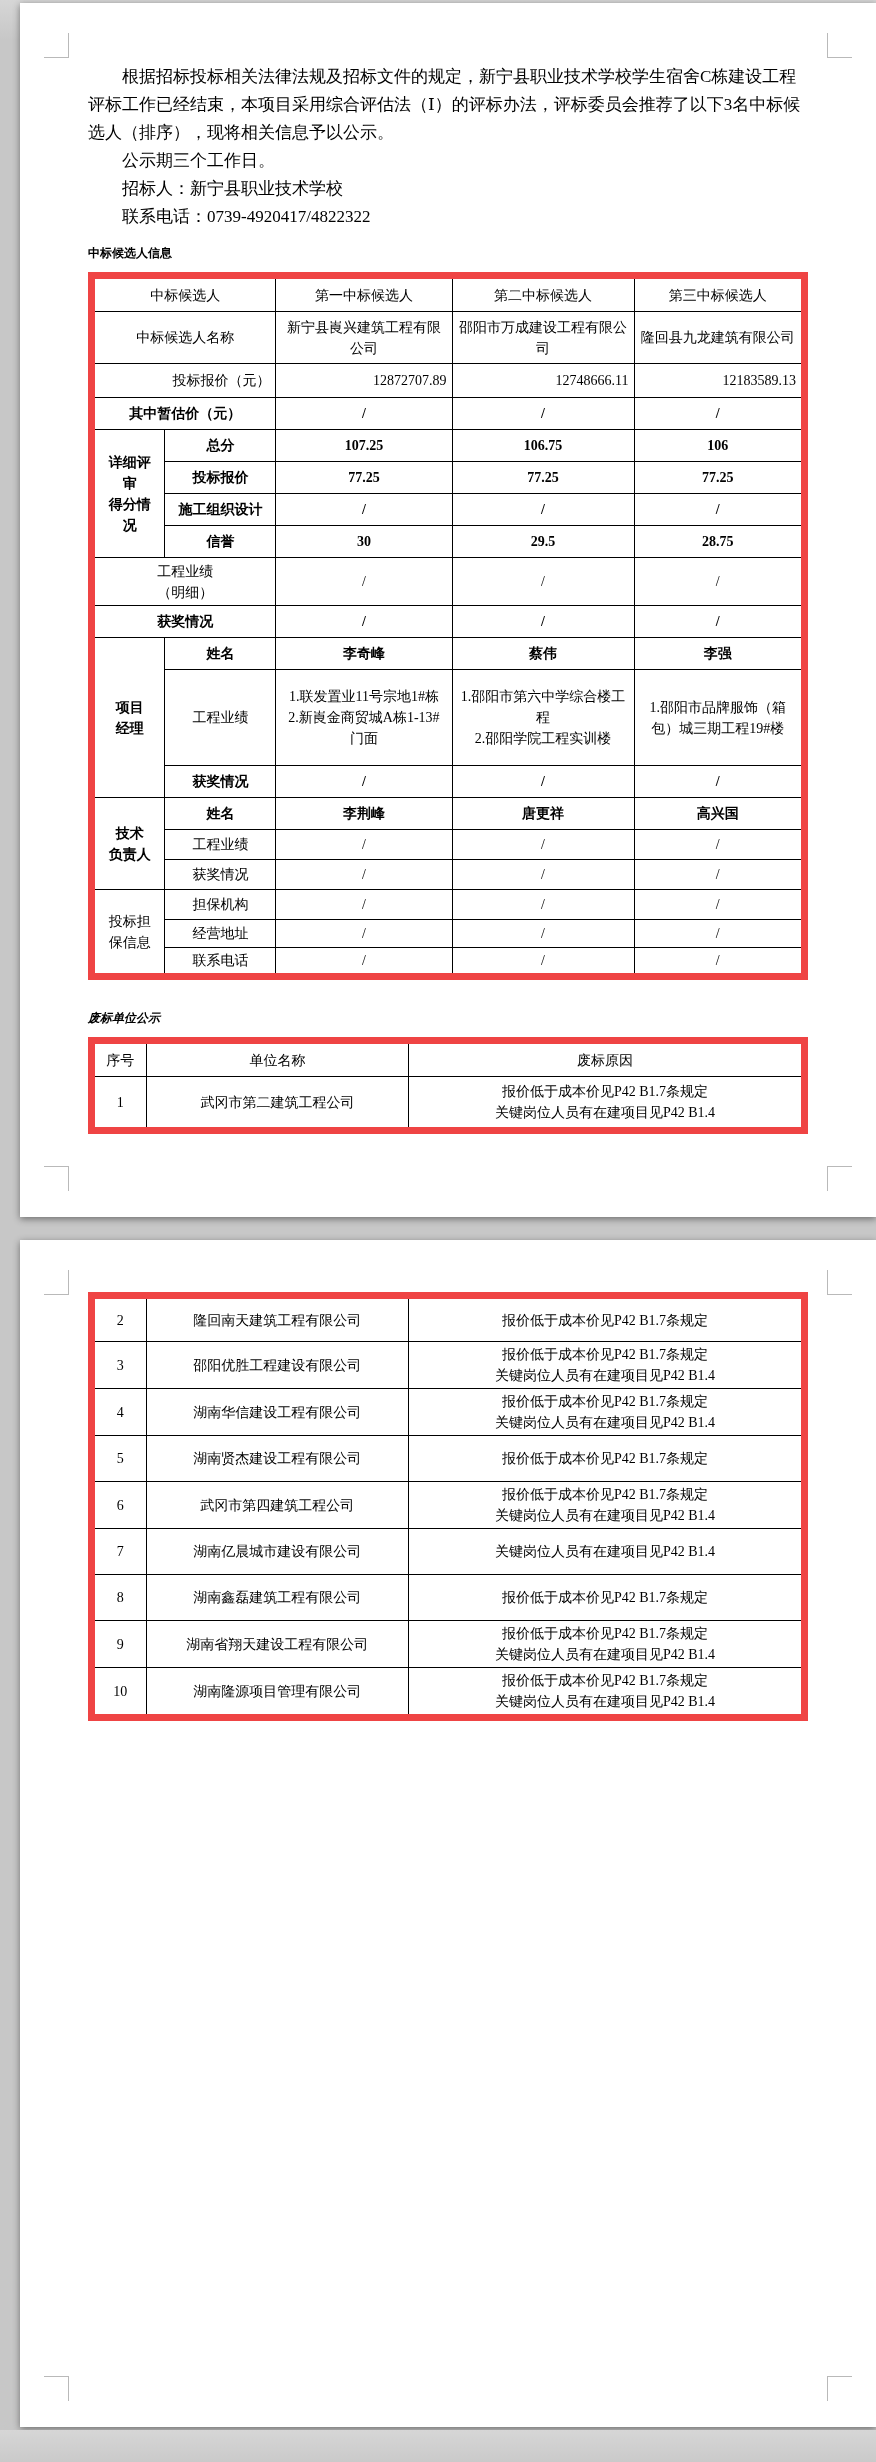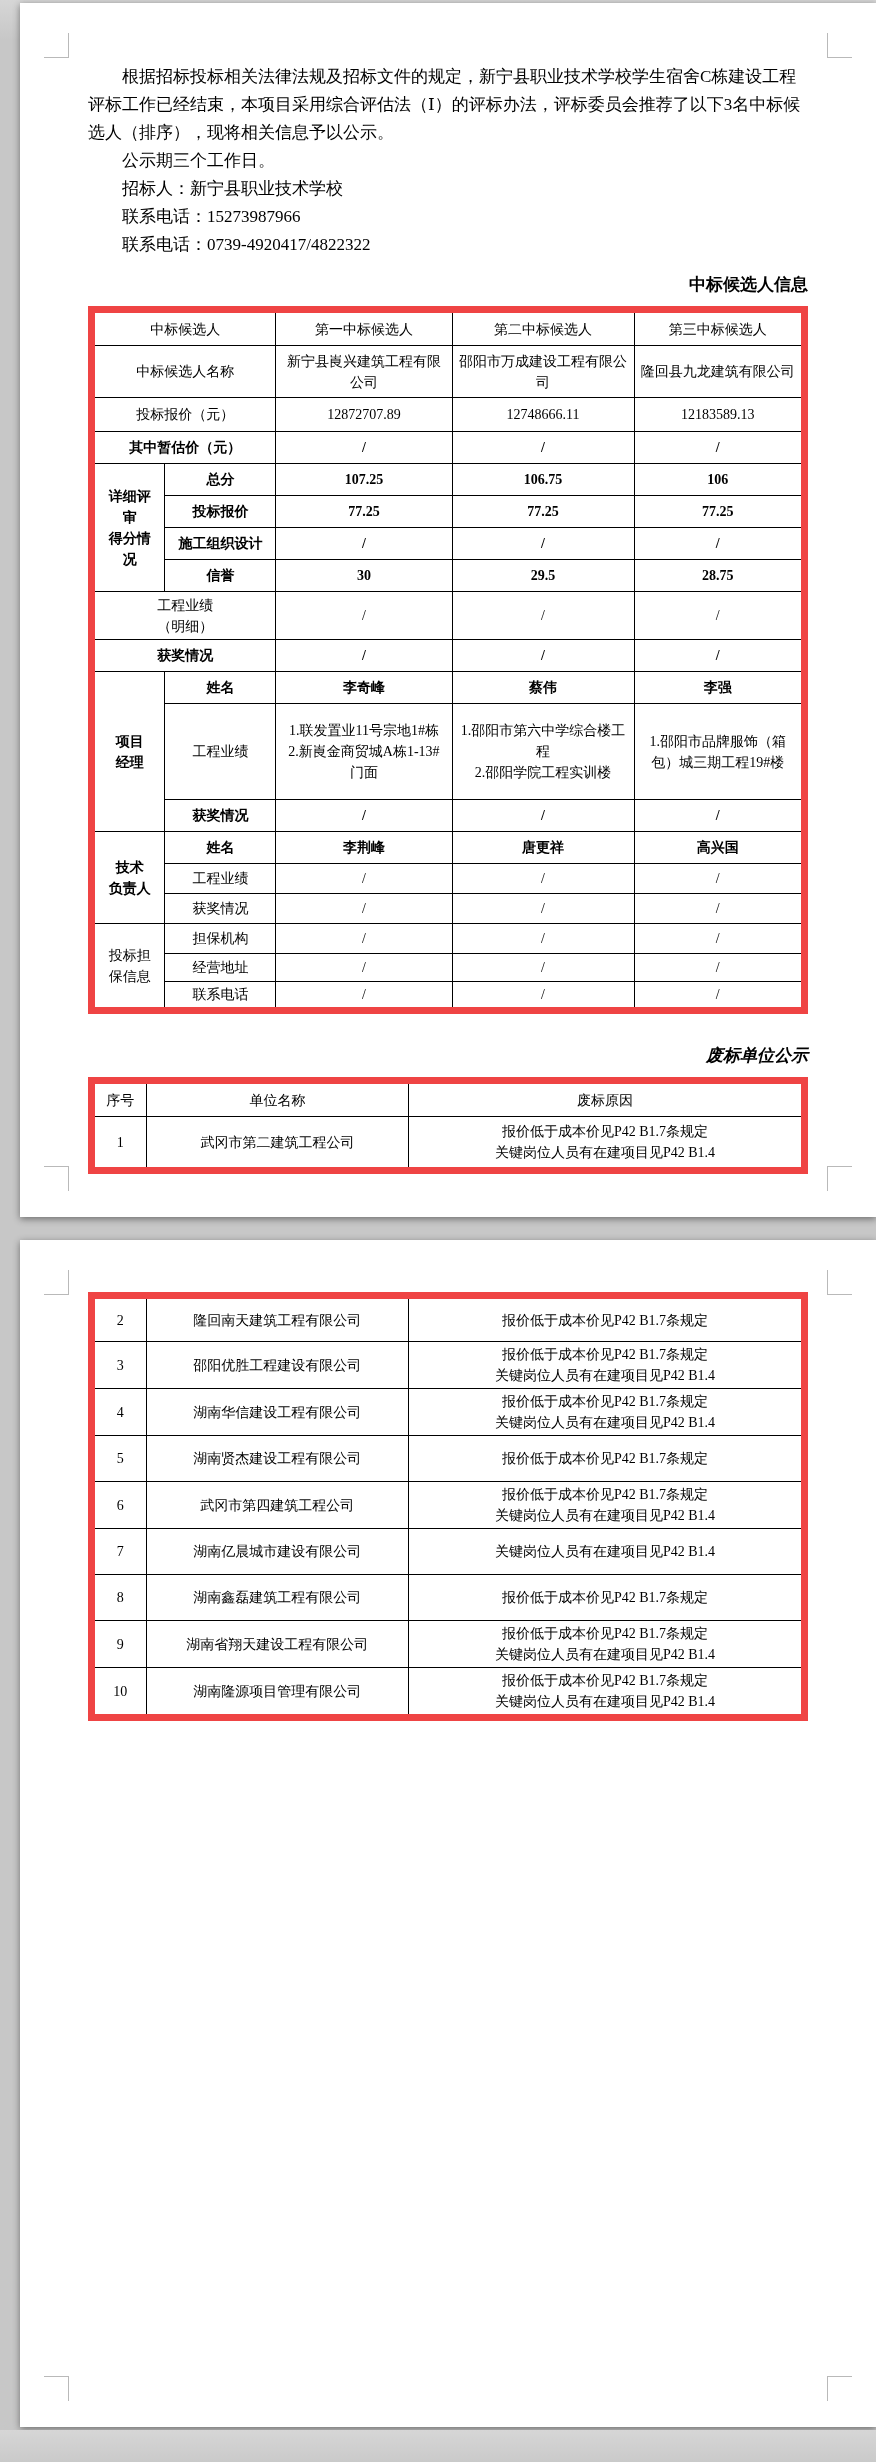--- a/index.html
+++ b/index.html
@@ -21,57 +21,56 @@
   }
   .page1 { height:1214px; }
   .page2 { height:1187px; margin-top:23px; }
   .mark { position:absolute; width:24px; height:24px; }
   .mark.tl { left:24px; top:30px;  border-right:1px solid #b9b9b9; border-bottom:1px solid #b9b9b9; }
   .mark.tr { right:24px; top:30px; border-left:1px solid #b9b9b9;  border-bottom:1px solid #b9b9b9; }
   .mark.bl { left:24px; bottom:26px;  border-right:1px solid #b9b9b9; border-top:1px solid #b9b9b9; }
   .mark.br { right:24px; bottom:26px; border-left:1px solid #b9b9b9;  border-top:1px solid #b9b9b9; }
   .content { padding:60px 68px 0 68px; }
   .body-text { margin:0; font-size:17px; line-height:28px; text-indent:2em; }
-  .sec-title { margin:14px 0 10px 0; font-size:17px; font-weight:bold; text-align:right; }
+  .sec-title { margin:14px 0 10px 0; font-size:12px; font-weight:bold; text-align:left; }
   .sec-title.second { margin-top:30px;font-style:italic; }
   .tbl { border-collapse:collapse; table-layout:fixed; border:7px solid #ef4444; }
   .tbl td {
     border:1px solid #000;
     text-align:center;
     vertical-align:middle;
     font-size:14px;
     line-height:21px;
     padding:2px 5px;
     word-break:break-all;
     box-sizing:border-box;
   }
   .pre { white-space:pre-line; }
   .cell-left { text-align:left; }
   tr.rh28 td { height:28px; } tr.rh30 td { height:30px; } tr.rh32 td { height:32px;font-weight:bold; }
-  tr.rh34 td { height:34px; } tr.rh36 td { height:36px; } tr.rh46 td { height:46px; }
+  tr.rh34 td { height:34px;text-align:right; } tr.rh36 td { height:36px; } tr.rh46 td { height:46px; }
   tr.rh48 td { height:48px; } tr.rh52 td { height:52px; } tr.rh54 td { height:54px; }
   tr.rh96 td { height:96px; }
   .p2content { padding:52px 68px 0 68px; }
 </style>
 </head>
 <body>
 
 <div class="bg">
 
   <div class="page page1">
     <div class="mark tl"></div>
     <div class="mark tr"></div>
     <div class="mark bl"></div>
     <div class="mark br"></div>
 
     <div class="content">
       <p class="body-text">根据招标投标相关法律法规及招标文件的规定，新宁县职业技术学校学生宿舍C栋建设工程评标工作已经结束，本项目采用综合评估法（Ⅰ）的评标办法，评标委员会推荐了以下3名中标候选人（排序），现将相关信息予以公示。</p>
       <p class="body-text">公示期三个工作日。</p>
       <p class="body-text">招标人：新宁县职业技术学校</p>
-      <p class="body-text">联系电话：15273987966</p>
       <p class="body-text">联系电话：0739-4920417/4822322</p>
 
       <h2 class="sec-title">中标候选人信息</h2>
 
       <table class="tbl">
         <colgroup>
           <col style="width:74px">
             <col style="width:112px">
           <col style="width:178px">
             <col style="width:184px">

